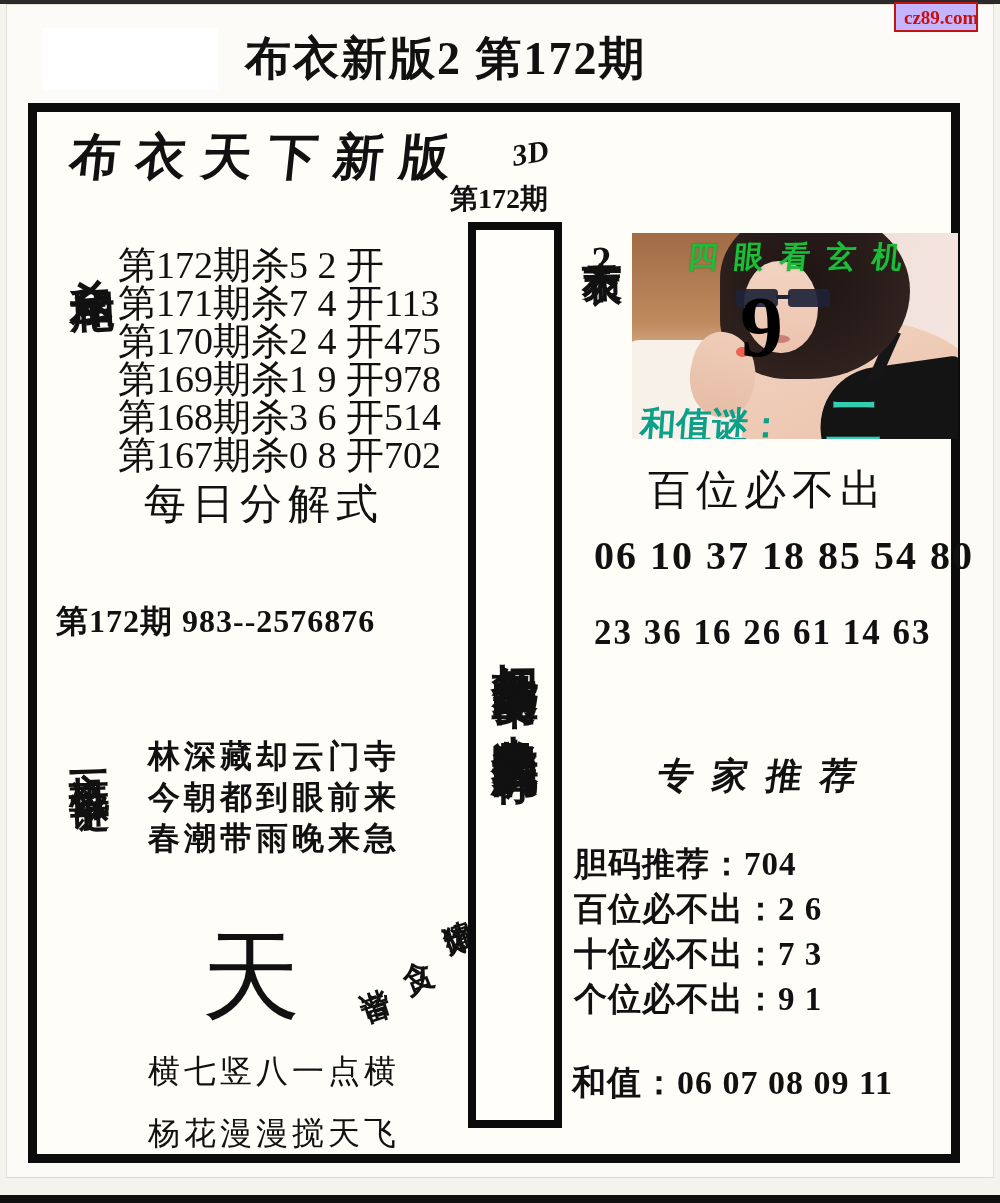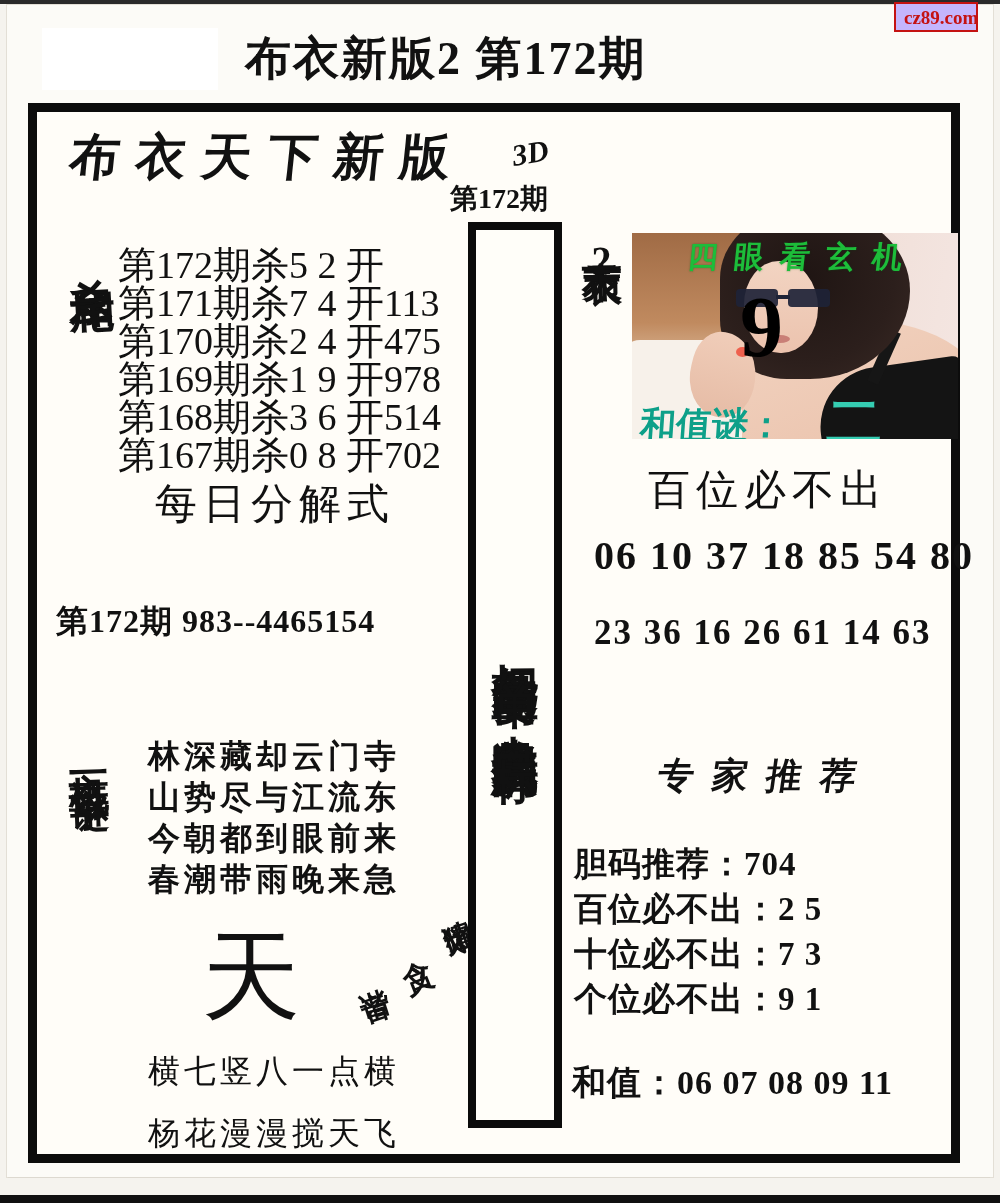--- a/index.html
+++ b/index.html
@@ -49,21 +49,21 @@
 
   .vtext{
     writing-mode:vertical-rl;text-orientation:upright;
     font-weight:bold;white-space:nowrap;
   }
   .kill-side{left:58px;top:242px;font-size:46px;letter-spacing:6px;transform:rotate(-3deg);}
   .kill-rows{left:118px;top:240px;width:350px;}
   .kill-row{position:relative;height:38px;font-size:38px;font-weight:normal;}
   .kill-row .open{position:absolute;left:228px;top:0;}
 
-  .daily-title{left:155px;top:476px;font-size:42px;letter-spacing:6px;}
+  .daily-title{left:144px;top:476px;font-size:42px;letter-spacing:6px;}
   .formula{left:56px;top:600px;font-size:32px;font-weight:bold;letter-spacing:1px;}
 
   .poem-side{left:60px;top:740px;font-size:40px;letter-spacing:4px;transform:rotate(-2deg);}
   .poem{left:148px;top:736px;font-size:32px;font-weight:bold;line-height:41px;letter-spacing:4px;}
   .answer-char{left:202px;top:912px;font-size:98px;font-weight:normal;}
 
   .hint{font-size:29px;letter-spacing:2px;}
   .hint1{left:426px;top:900px;transform:rotate(-20deg);}
   .hint2{left:384px;top:940px;transform:rotate(-22deg);}
   .hint3{left:344px;top:968px;transform:rotate(-18deg);}
@@ -181,26 +181,25 @@
     <div class="kill-row">
       <span>第168期杀3 6</span>
       <span class="open">开514</span>
     </div>
     <div class="kill-row">
       <span>第167期杀0 8</span>
       <span class="open">开702</span>
     </div>
   </div>
   <div class="abs daily-title">每日分解式</div>
-  <div class="abs formula">第172期 983--4465154</div>
+  <div class="abs formula">第172期 983--2576876</div>
 
   <div class="abs vtext poem-side">玄机诗一字谜</div>
   <div class="abs poem">
     <div>林深藏却云门寺</div>
-    <div>山势尽与江流东</div>
     <div>今朝都到眼前来</div>
     <div>春潮带雨晚来急</div>
   </div>
   <div class="abs answer-char">天</div>
   <div class="abs vtext hint hint1">猜比划</div>
   <div class="abs vtext hint hint2">含义</div>
   <div class="abs vtext hint hint3">谐音</div>
   <div class="abs bottom-line1">横七竖八一点横</div>
   <div class="abs bottom-line2">杨花漫漫搅天飞</div>
 
@@ -233,21 +232,21 @@
     </div>
   </div>
 
   <div class="abs two-codes-title">百位必不出</div>
   <div class="abs codes-row1">06 10 37 18 85 54 80</div>
   <div class="abs codes-row2">23 36 16 26 61 14 63</div>
 
   <div class="abs expert-title">专家推荐</div>
   <div class="abs expert-lines">
     <div>胆码推荐：704</div>
-    <div>百位必不出：2 5</div>
+    <div>百位必不出：2 6</div>
     <div>十位必不出：7 3</div>
     <div>个位必不出：9 1</div>
   </div>
   <div class="abs sum-line">和值：06 07 08 09 11</div>
 
   <div class="innerline"></div>
   <div class="bottomstrip"></div>
 </div>
 
 </body></html>

